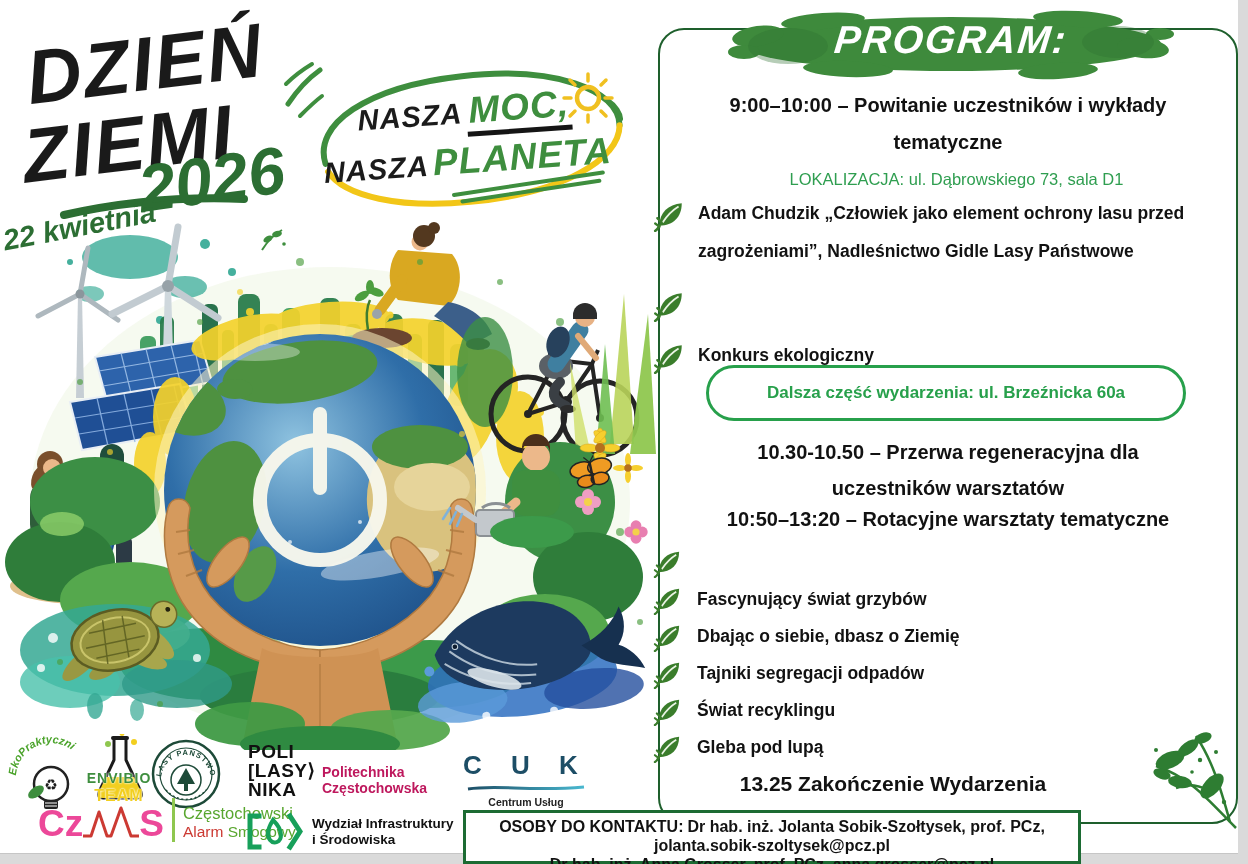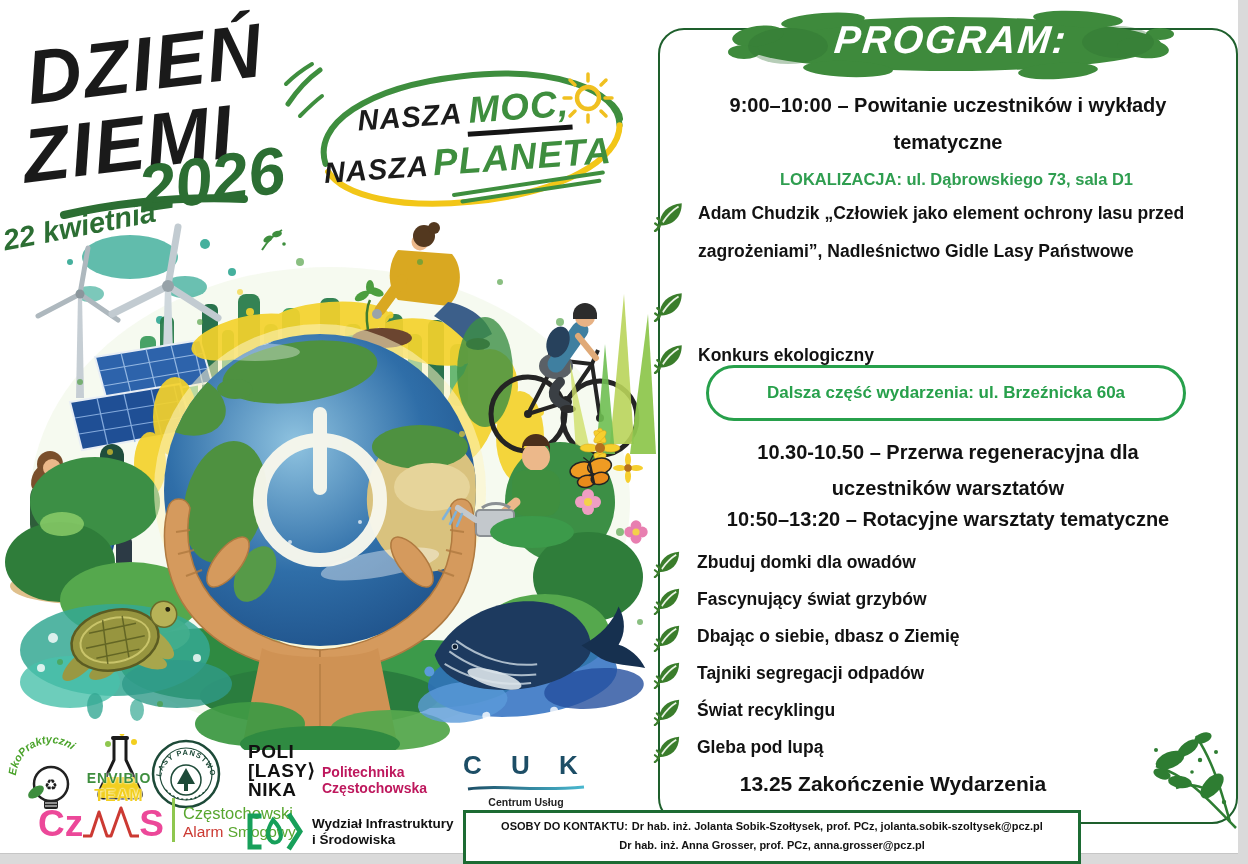--- a/index.html
+++ b/index.html
@@ -27,40 +27,40 @@
 
   
   .panel{position:absolute;left:658px;top:28px;width:576px;height:792px;
          border:2.5px solid #1e5f2c;border-radius:26px;background:#fff;}
   .brush-wrap{position:absolute;left:68px;top:-24px;width:446px;height:76px;}
   .brush-text{position:absolute;left:0;right:0;top:12px;text-align:center;color:#ffffff;
               font-size:39px;font-weight:900;font-style:italic;letter-spacing:2px;transform:skewX(-6deg);}
   .s-title{position:absolute;left:0;right:0;text-align:center;font-weight:bold;color:#121212;}
   .s1{top:57px;font-size:20px;line-height:37px;}
   .loc{position:absolute;left:8px;right:0;top:140px;text-align:center;font-size:16.5px;
-       font-weight:bold;color:#2f9e50;padding-left:9px;}
+       font-weight:normal;color:#2f9e50;padding-left:9px;}
   .talks{position:absolute;left:-8px;right:16px;top:164px;}
   .t-row{display:flex;gap:12px;margin-bottom:14px;}
   .t-row .leaf{flex:none;width:34px;height:34px;margin-top:4px;}
   .t-text{font-size:17.5px;font-weight:bold;color:#121212;line-height:38px;}
   .pill{position:absolute;left:46px;top:335px;width:474px;height:50px;border:3px solid #27a04b;
         border-radius:32px;display:flex;align-items:center;justify-content:center;}
   .pill span{font-size:17px;font-weight:bold;color:#27a04b;}
   .brk{top:404px;font-size:20px;line-height:36px;}
   .wtitle{top:478px;font-size:20px;}
   .wlist{position:absolute;left:-8px;right:16px;top:514px;}
   .w-row{display:flex;gap:14px;align-items:center;height:36px;margin-bottom:1px;}
   .w-row .leaf{flex:none;width:31px;height:31px;}
   .w-text{font-size:17.5px;font-weight:bold;color:#121212;}
   .closing{top:742px;font-size:21px;padding-right:110px;}
 
   
   .contact{position:absolute;left:463px;top:810px;width:612px;height:44px;background:#fff;
            border:3px solid #1c6b33;text-align:center;padding-top:4px;box-sizing:content-box;z-index:30;}
-  .c-line{font-size:11px;font-weight:bold;color:#121212;line-height:19px;}
+  .c-line{font-size:16px;font-weight:bold;color:#121212;line-height:19px;}
   .c-line .lbl{margin-right:4px;}
 
   
   .logo-text-poli{position:absolute;left:248px;top:742px;font-size:19px;font-weight:900;
                   color:#111;line-height:19px;letter-spacing:0.5px;}
   .poli-name{position:absolute;left:322px;top:764px;font-size:14px;font-weight:bold;
              color:#be185d;line-height:16px;}
   .cuk{position:absolute;left:463px;top:752px;width:126px;text-align:center;}
   .cuk-letters{font-size:26px;font-weight:600;color:#1d4e66;letter-spacing:11px;line-height:26px;}
   .cuk-name{font-size:10.5px;font-weight:600;color:#222;line-height:13px;}
@@ -676,21 +676,20 @@
       <div>uczestników warsztatów</div>
     </div>
 
     <div class="s-title wtitle">10:50–13:20 – Rotacyjne warsztaty tematyczne</div>
 
     <div class="wlist">
       <div class="w-row">
         <svg class="leaf">
             <use href="#leaf-sym"></use>
           </svg>
-        <span class="w-text">Zbuduj domki dla owadów</span>
       </div>
       <div class="w-row">
         <svg class="leaf">
             <use href="#leaf-sym"></use>
           </svg>
         <span class="w-text">Fascynujący świat grzybów</span>
       </div>
       <div class="w-row">
         <svg class="leaf">
             <use href="#leaf-sym"></use>

